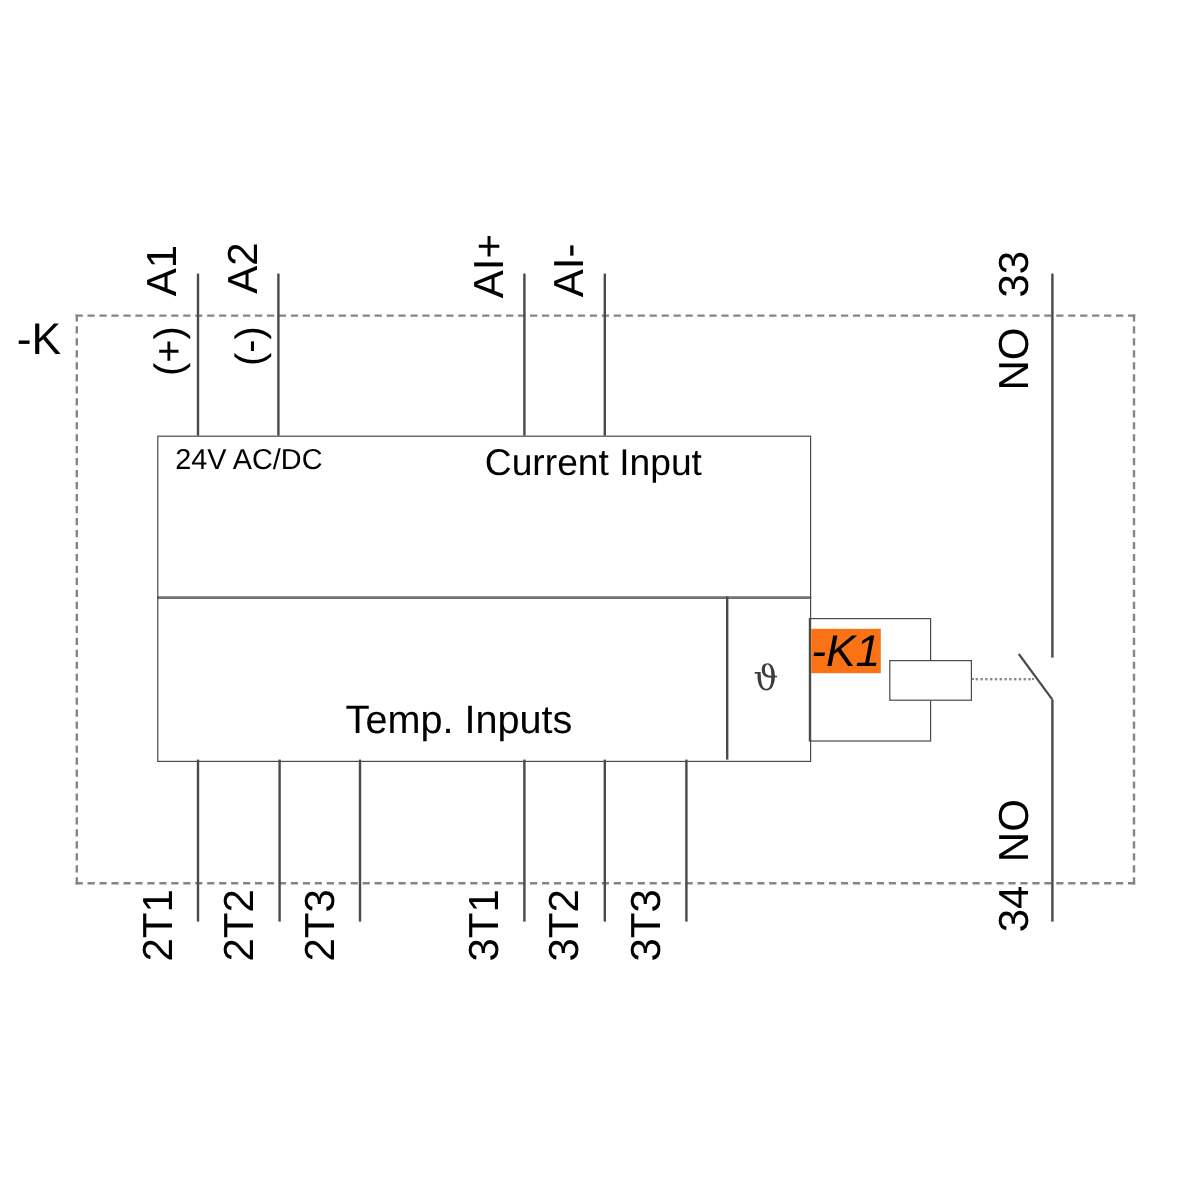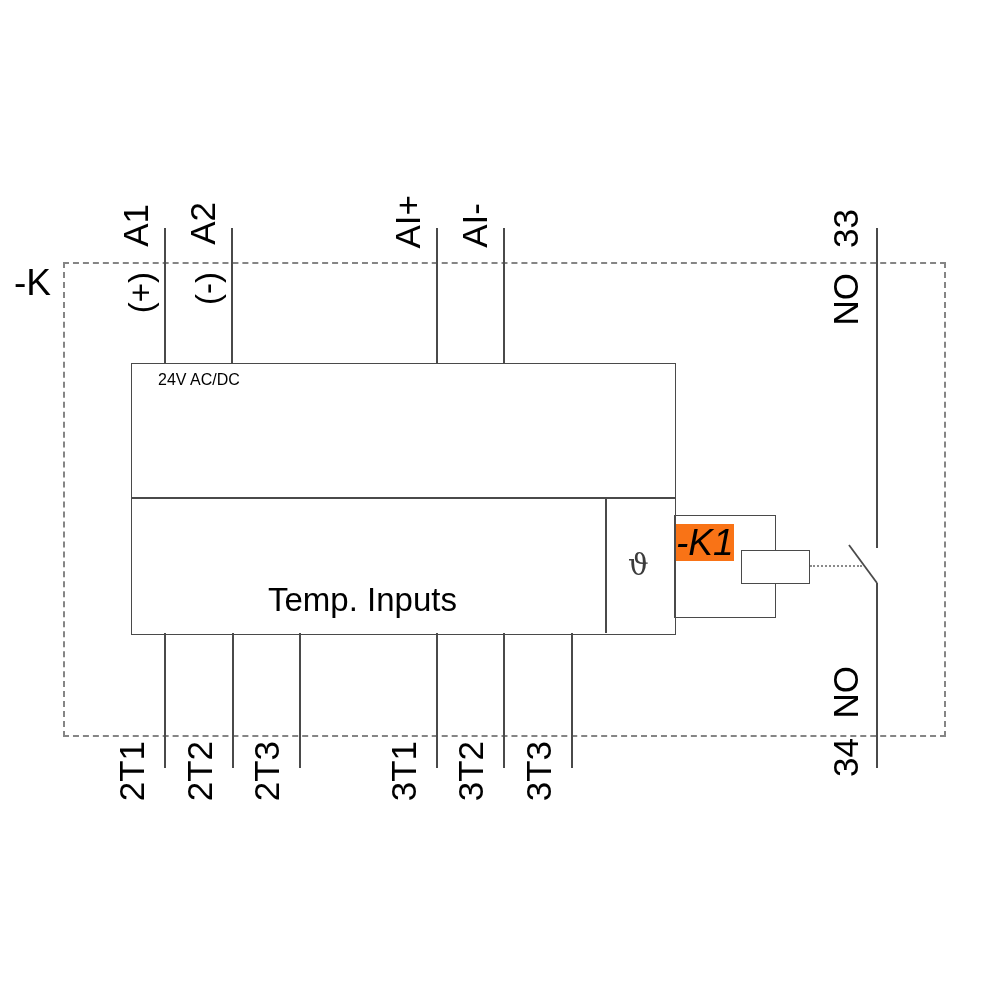--- a/index.html
+++ b/index.html
@@ -39,24 +39,25 @@
   <div class="vlabel" style="left:183px;top:202px;">A2</div>
   <div class="vlabel" style="left:388px;top:195px;">AI+</div>
   <div class="vlabel" style="left:455px;top:203px;">AI-</div>
   <div class="vlabel" style="left:826px;top:209px;">33</div>
 
   <div class="vlabel small" style="left:122px;top:272px;">(+)</div>
   <div class="vlabel small" style="left:189px;top:272px;">(-)</div>
   <div class="vlabel" style="left:826px;top:273px;">NO</div>
 
   <div class="box" style="left:131px;top:363px;width:543px;height:134px;"></div>
-  <div class="hlabel" style="left:158px;top:372px;font-size:16px;">24V AC/DC</div>
+  <div class="hlabel" style="left:146px;top:372px;font-size:24px;">24V AC/DC</div>
+  <div class="hlabel" style="left:404px;top:370px;font-size:31px;">Current Input</div>
 
   <div class="box" style="left:131px;top:497px;width:543px;height:136px;"></div>
-  <div class="hlabel" style="left:268px;top:583px;font-size:33px;">Temp. Inputs</div>
+  <div class="hlabel" style="left:288px;top:583px;font-size:33px;">Temp. Inputs</div>
 
   <div class="vline" style="left:605px;top:497px;height:136px;"></div>
   <div class="hlabel" style="left:628px;top:551px;font-size:29px;color:#3c3c3c;font-family:'DejaVu Serif', serif;">ϑ</div>
 
   <div class="box" style="left:674px;top:515px;width:100px;height:101px;"></div>
   <div class="hlabel" style="left:676px;top:524px;font-size:37px;background:#f97316;z-index:4;font-style:italic;">-K1</div>
   <div class="coil" style="left:741px;top:550px;width:67px;height:32px;"></div>
 
   <div class="dotlink" style="left:810px;top:565px;width:52px;"></div>
 

